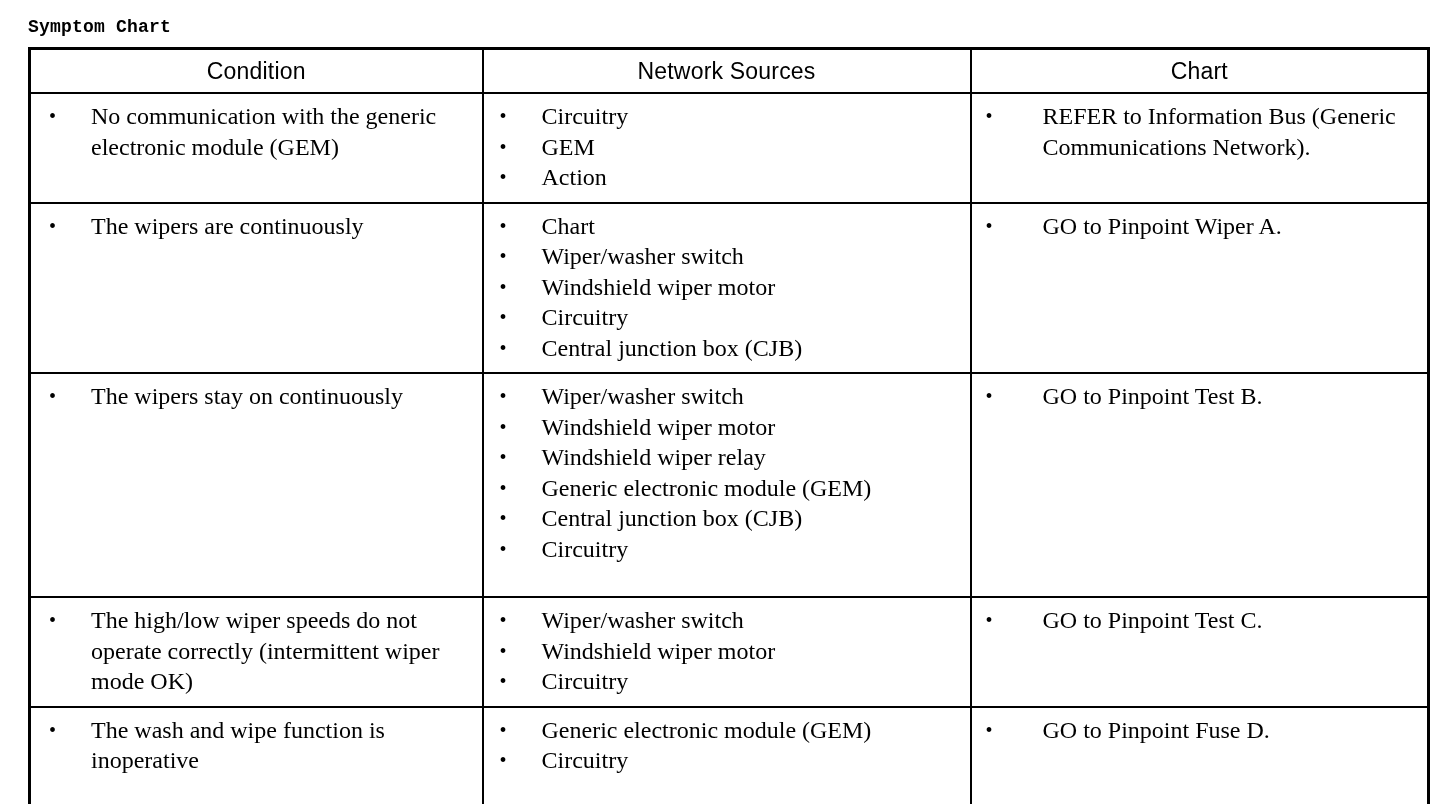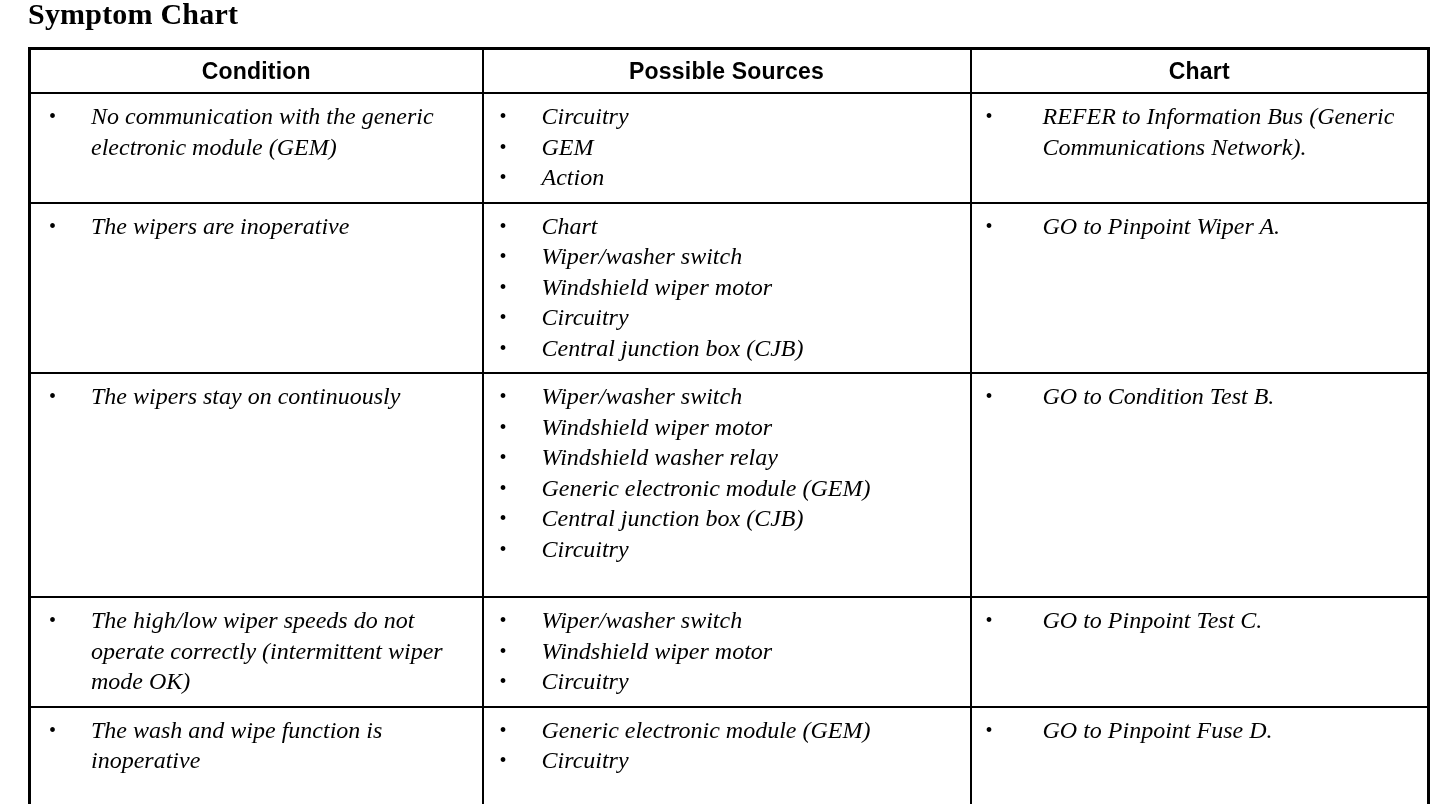--- a/index.html
+++ b/index.html
@@ -18,24 +18,24 @@
   .page {
     position: relative;
     width: 1456px;
     height: 804px;
   }
 
   
   .page-title {
     position: absolute;
     left: 28px;
-    top: 0;
-    font-family: Liberation Serif, serif;
+    top: 14px;
+    font-family: Liberation Mono, monospace;
     font-weight: bold;
-    font-size: 30px;
+    font-size: 18px;
     line-height: 27px;
     letter-spacing: 0.2px;
     white-space: nowrap;
   }
 
   
   .chart-table {
     position: absolute;
     left: 28px;
     top: 47px;
@@ -55,21 +55,21 @@
     vertical-align: top;
     background: #ffffff;
   }
 
   
   .chart-table thead th {
     height: 42px;
     text-align: center;
     vertical-align: middle;
     font-family: "Liberation Sans", "DejaVu Sans", sans-serif;
-    font-weight: bold;
+    font-weight: normal;
     font-size: 23px;
     letter-spacing: 0.2px;
   }
 
   
   .cell-inner {
     padding: 7px 6px 9px 6px;
   }
   .bullet-list {
     list-style: none;
@@ -86,21 +86,20 @@
     position: absolute;
     left: 11px;
     top: 0;
     width: 14px;
     line-height: 30.5px;
     font-size: 20px;
     text-align: left;
   }
   .bullet-item .bullet-text {
     display: block;
-    font-style: italic;
   }
 
   
   td.col-condition .bullet-item { padding-left: 54px; }
   td.col-condition .bullet-item .bullet-dot { left: 12px; }
 
   
   td.col-sources .bullet-item { padding-left: 52px; }
   td.col-sources .bullet-item .bullet-dot { left: 10px; }
 
@@ -124,21 +123,21 @@
 
   <table class="chart-table">
     <colgroup>
       <col class="c-condition">
       <col class="c-sources">
       <col class="c-action">
     </colgroup>
     <thead>
       <tr>
         <th>Condition</th>
-        <th>Possible Sources</th>
+        <th>Network Sources</th>
         <th>Chart</th>
       </tr>
     </thead>
     <tbody id="table-body">
         <tr class="row-0">
           <td class="col-condition">
             <div class="cell-inner">
               <ul class="bullet-list">
                 <li class="bullet-item">
                   <span class="bullet-dot">•</span>
@@ -175,21 +174,21 @@
               </ul>
             </div>
           </td>
         </tr>
         <tr class="row-1">
           <td class="col-condition">
             <div class="cell-inner">
               <ul class="bullet-list">
                 <li class="bullet-item">
                   <span class="bullet-dot">•</span>
-                  <span class="bullet-text">The wipers are inoperative</span>
+                  <span class="bullet-text">The wipers are continuously</span>
                 </li>
               </ul>
             </div>
           </td>
           <td class="col-sources">
             <div class="cell-inner">
               <ul class="bullet-list">
                 <li class="bullet-item">
                   <span class="bullet-dot">•</span>
                   <span class="bullet-text">Chart</span>
@@ -241,21 +240,21 @@
                 <li class="bullet-item">
                   <span class="bullet-dot">•</span>
                   <span class="bullet-text">Wiper/washer switch</span>
                 </li>
                 <li class="bullet-item">
                   <span class="bullet-dot">•</span>
                   <span class="bullet-text">Windshield wiper motor</span>
                 </li>
                 <li class="bullet-item">
                   <span class="bullet-dot">•</span>
-                  <span class="bullet-text">Windshield washer relay</span>
+                  <span class="bullet-text">Windshield wiper relay</span>
                 </li>
                 <li class="bullet-item">
                   <span class="bullet-dot">•</span>
                   <span class="bullet-text">Generic electronic module (GEM)</span>
                 </li>
                 <li class="bullet-item">
                   <span class="bullet-dot">•</span>
                   <span class="bullet-text">Central junction box (CJB)</span>
                 </li>
                 <li class="bullet-item">
@@ -263,21 +262,21 @@
                   <span class="bullet-text">Circuitry</span>
                 </li>
               </ul>
             </div>
           </td>
           <td class="col-action">
             <div class="cell-inner">
               <ul class="bullet-list">
                 <li class="bullet-item">
                   <span class="bullet-dot">•</span>
-                  <span class="bullet-text">GO to Condition Test B.</span>
+                  <span class="bullet-text">GO to Pinpoint Test B.</span>
                 </li>
               </ul>
             </div>
           </td>
         </tr>
         <tr class="row-3">
           <td class="col-condition">
             <div class="cell-inner">
               <ul class="bullet-list">
                 <li class="bullet-item">

